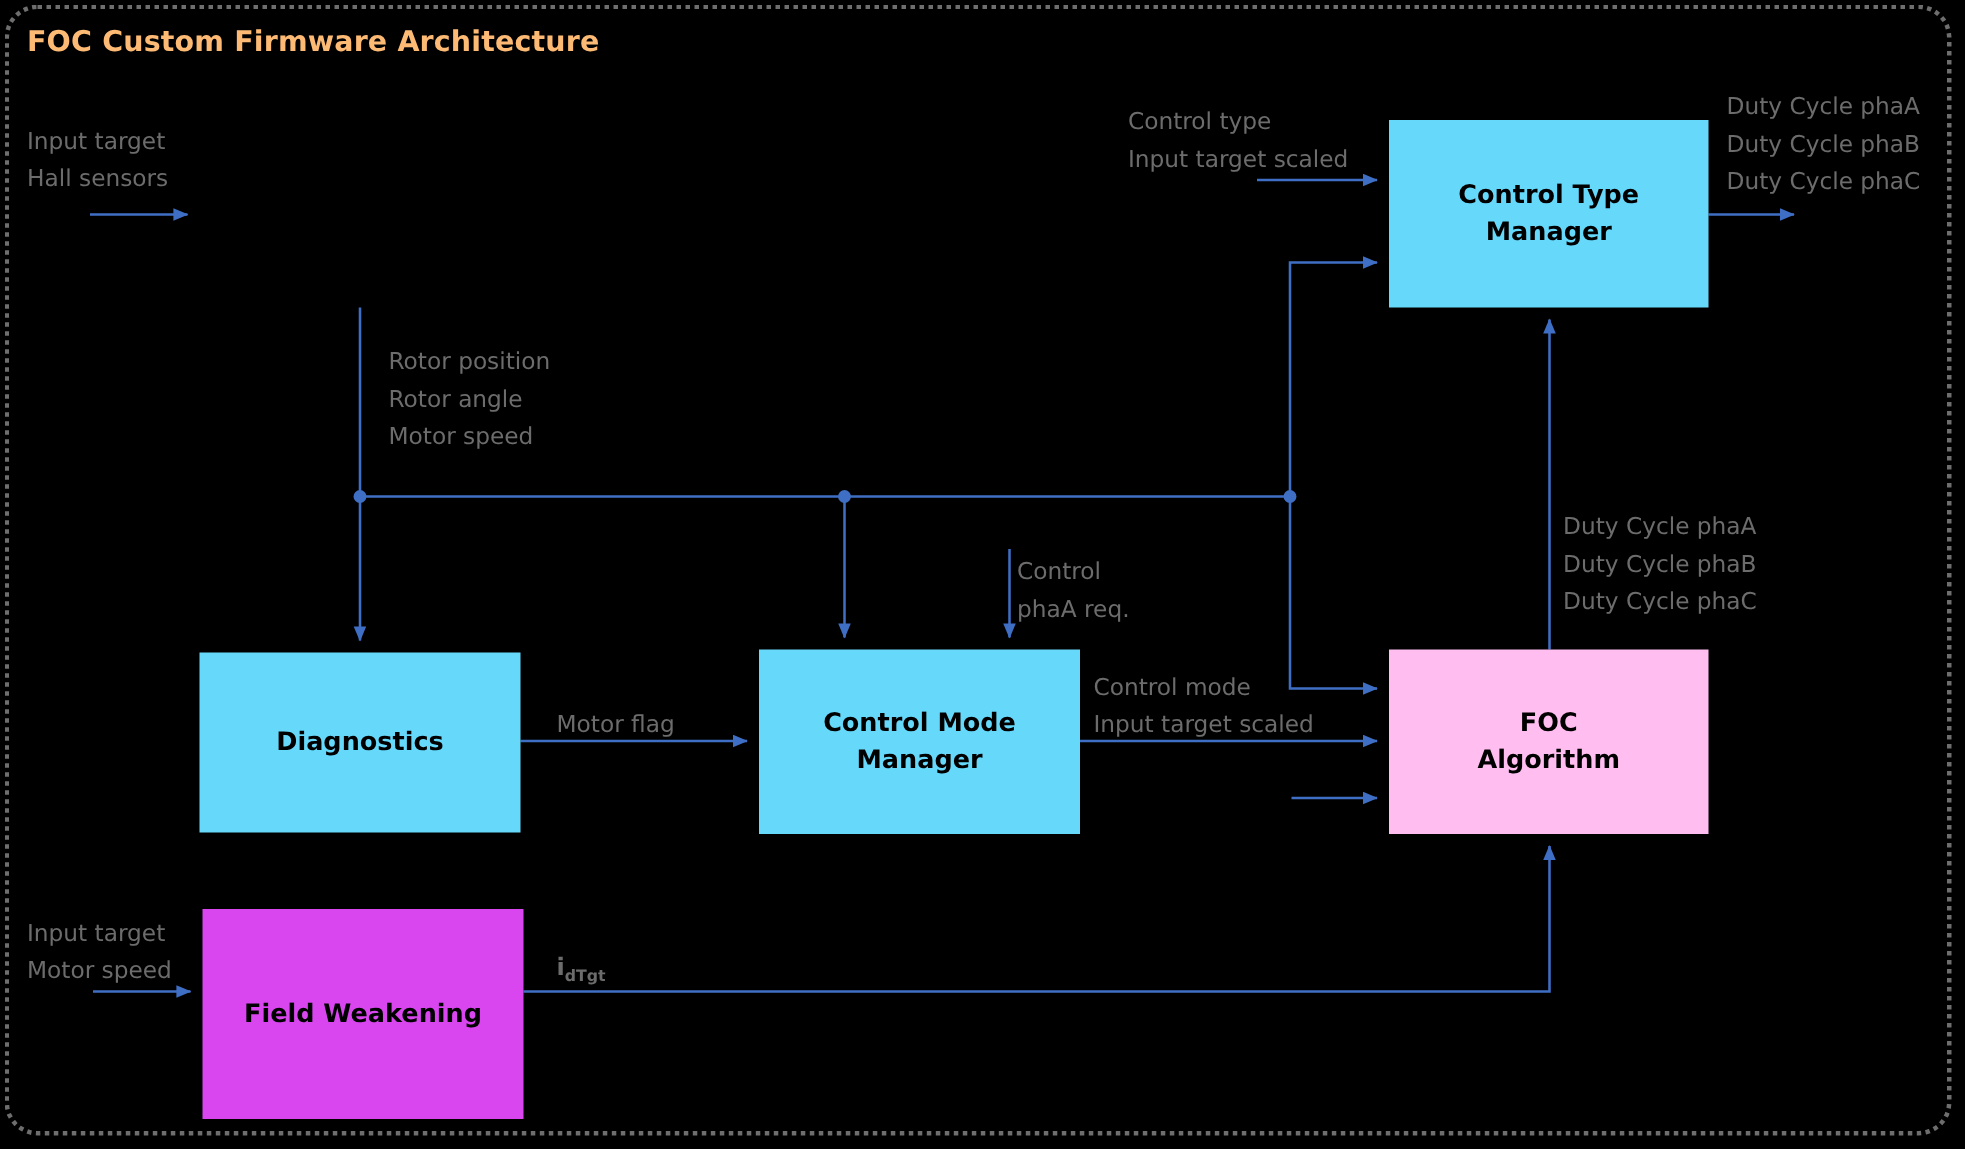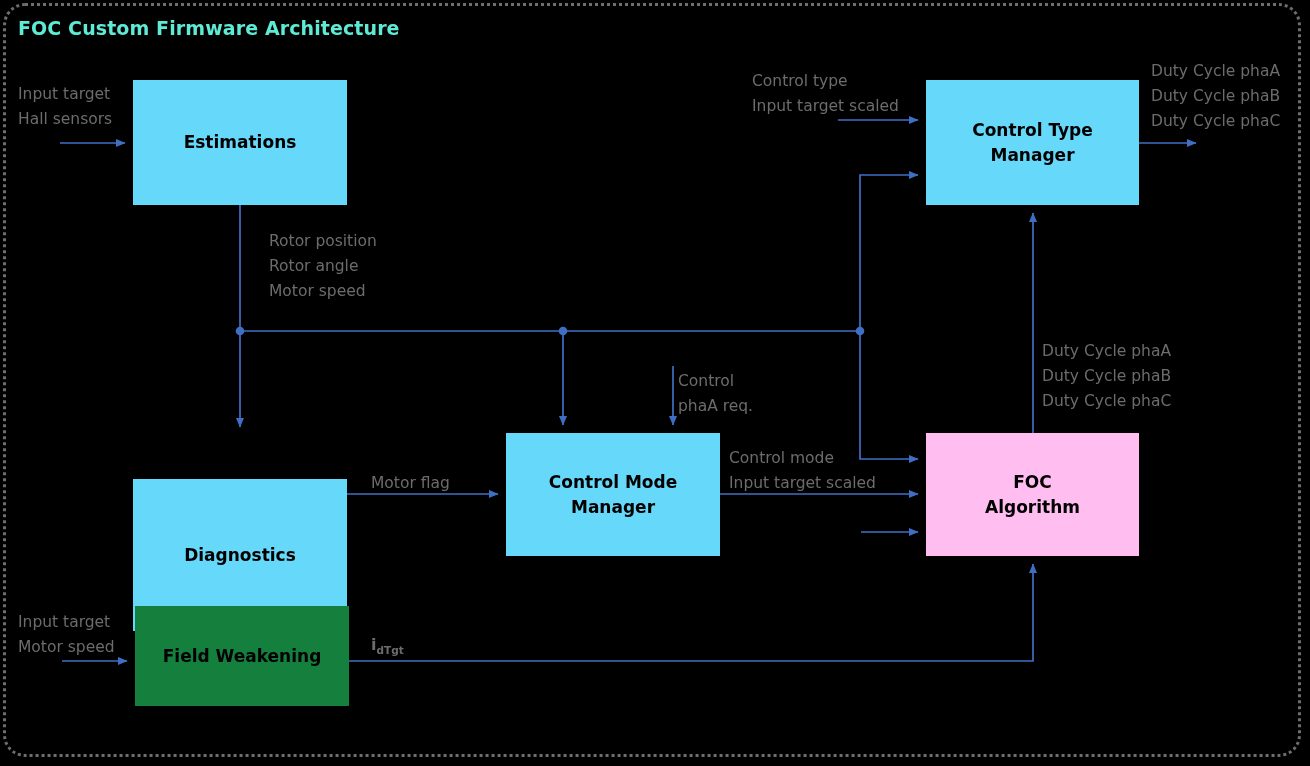--- a/index.html
+++ b/index.html
@@ -30,21 +30,21 @@
     border-radius: 22px;
     box-sizing: border-box;
     pointer-events: none;
   }
   .title {
     position: absolute;
     left: 18px;
     top: 17px;
     font-size: 19px;
     font-weight: bold;
-    color: #5eead4;
+    color: #fdba74;
     letter-spacing: 0.1px;
     white-space: nowrap;
   }
   .block {
     position: absolute;
     box-sizing: border-box;
     display: flex;
     align-items: center;
     justify-content: center;
     text-align: center;
@@ -127,51 +127,48 @@
       <path d="M 349,661 L 1033,661 L 1033,564" marker-end="url(#ah)"></path>
     </g>
 
     <g fill="#3F6FC4">
       <circle cx="240" cy="331" r="4.3"></circle>
       <circle cx="563" cy="331" r="4.3"></circle>
       <circle cx="860" cy="331" r="4.3"></circle>
     </g>
   </svg>
 
-  <div class="block" style="left:133px; top:80px; width:214px; height:125px; background:#66D9FB;">
-    <span>Estimations</span>
-  </div>
 
   <div class="block" style="left:926px; top:80px; width:213px; height:125px; background:#66D9FB;">
     <span>Control Type
 Manager</span>
   </div>
 
-  <div class="block" style="left:133px; top:435px; width:214px; height:152px; background:#66D9FB;margin-top:44px;">
+  <div class="block" style="left:133px; top:435px; width:214px; height:120px; background:#66D9FB;">
     <span>Diagnostics</span>
   </div>
 
   <div class="block" style="left:506px; top:433px; width:214px; height:123px; background:#66D9FB;">
     <span>Control Mode
 Manager</span>
   </div>
 
   <div class="block" style="left:926px; top:433px; width:213px; height:123px; background:#FFBDF0;">
     <span>FOC
 Algorithm</span>
   </div>
 
-  <div class="block" style="left:135px; top:606px; width:214px; height:100px; background:#15803d;">
+  <div class="block" style="left:135px; top:606px; width:214px; height:140px; background:#d946ef;">
     <span>Field Weakening</span>
   </div>
 
   <div class="label" style="left:18px; top:82px;">Input target
 Hall sensors</div>
 
-  <div class="label" style="left:269px; top:229px;">Rotor position
+  <div class="label" style="left:259px; top:229px;">Rotor position
 Rotor angle
 Motor speed</div>
 
   <div class="label" style="left:752px; top:69px;">Control type
 Input target scaled</div>
 
   <div class="label" style="left:1151px; top:59px;">Duty Cycle phaA
 Duty Cycle phaB
 Duty Cycle phaC</div>
 

